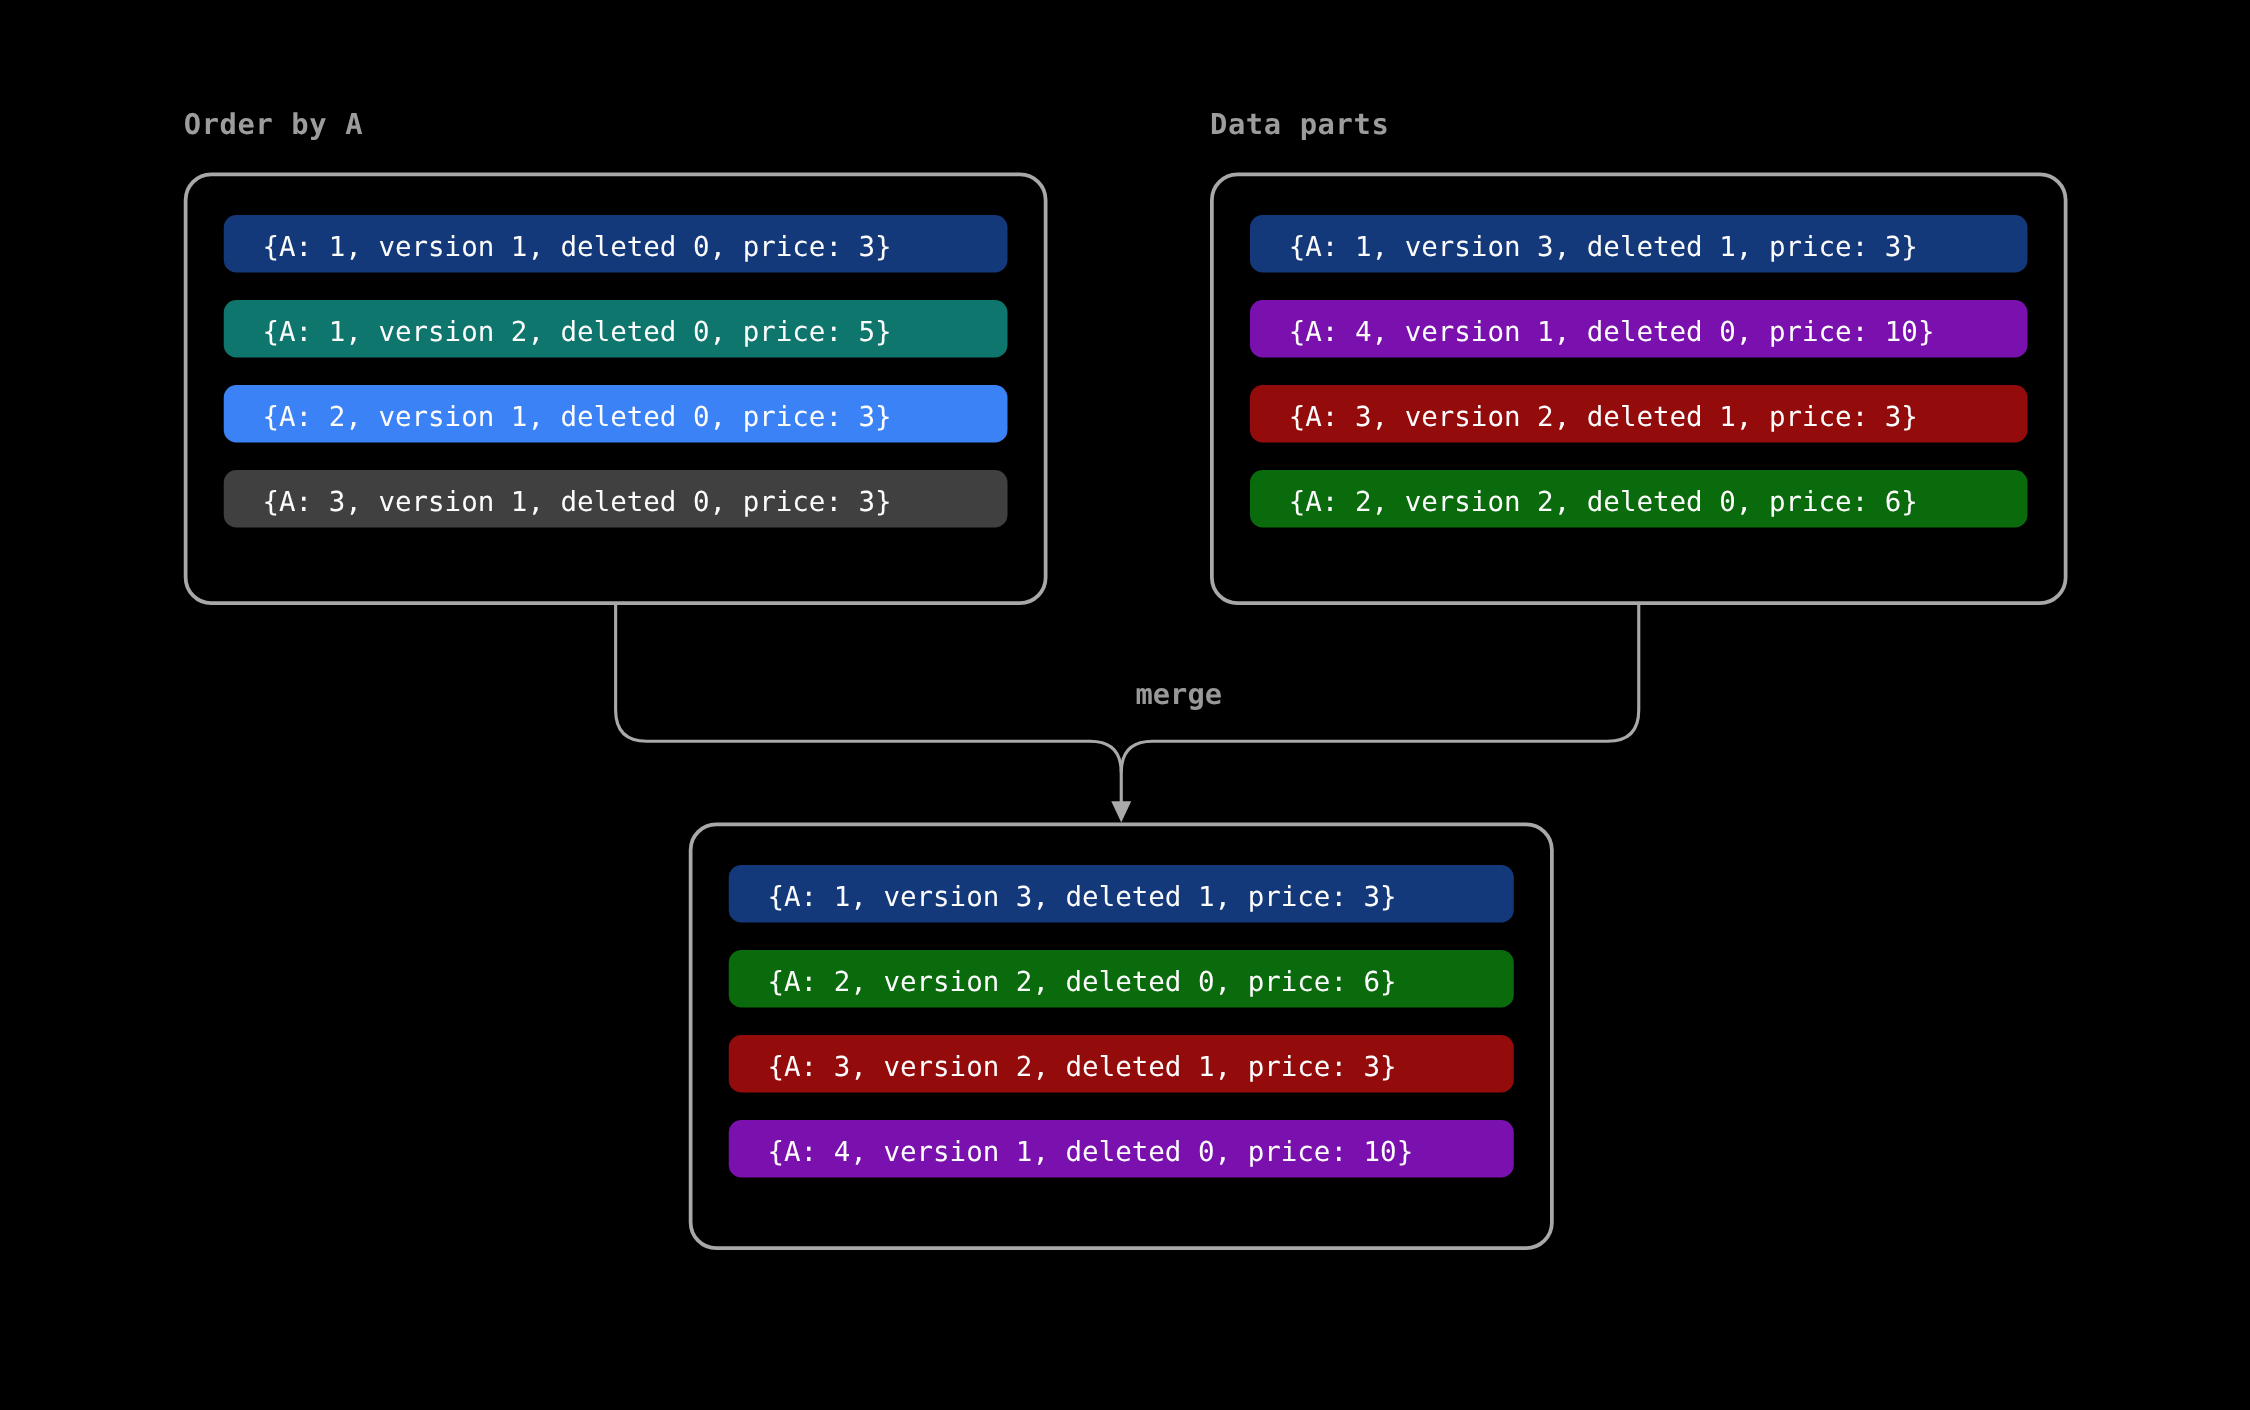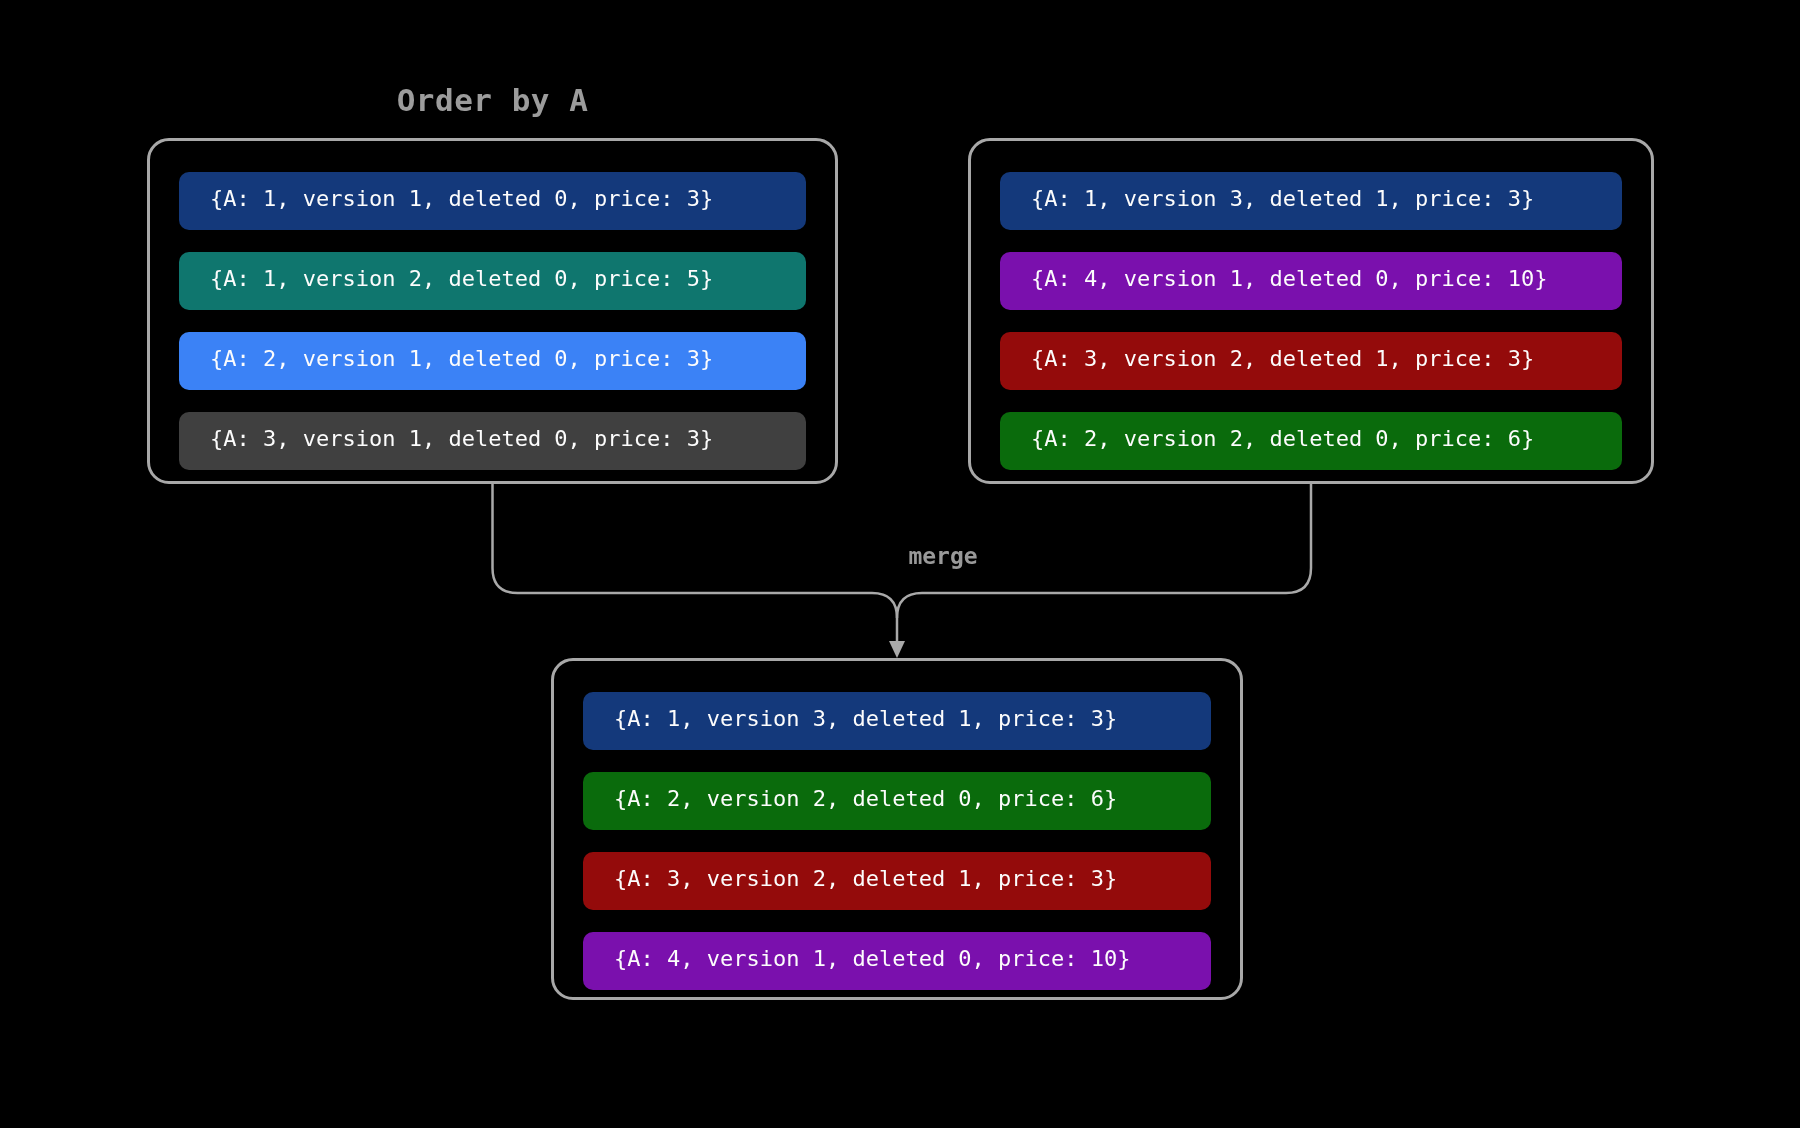--- a/index.html
+++ b/index.html
@@ -6,35 +6,34 @@
   .canvas {
     position: relative;
     width: 1800px; height: 1128px;
     background: #000;
     font-family: "DejaVu Sans Mono", "Liberation Mono", monospace;
     overflow: hidden;
   }
   .box-title {
     position: absolute;
     height: 30px; line-height: 30px;
-    text-align: center;
-    font-size: 31px; font-weight: 700;
+    font-size: 23px; font-weight: 700;
     color: #9c9c9c;
     letter-spacing: 0.5px;
   }
   .group-box {
     position: absolute;
     background: #000;
     border: 3px solid #a8a8a8;
     border-radius: 22px;
     box-sizing: border-box;
     padding: 31px 29px 0 29px;
   }
   .pill {
-    height: 58px; line-height: 54px;
+    height: 46px; line-height: 54px;
     border-radius: 10px;
     margin-bottom: 22px;
     padding-left: 31px;
     font-size: 22px;
     color: #fcfcfc;
     white-space: nowrap;
     overflow: hidden;
   }
   .connector-svg {
     position: absolute;
@@ -50,20 +49,21 @@
     color: #999999;
     margin-left: 46px;
   }
 </style>
 </head>
 <body>
 
 <div class="canvas">
 
   <div class="box-title" style="left:147px; top:85px; width:691px;">Order by A</div>
+  <div class="box-title" style="left:968px; top:85px; width:686px;">Data parts</div>
 
   <div class="group-box" style="left:147px; top:138px; width:691px; height:346px;">
     <div class="pill" style="background: rgb(20, 57, 123);">{A: 1, version 1, deleted 0, price: 3}</div>
     <div class="pill" style="background: #0f766e;">{A: 1, version 2, deleted 0, price: 5}</div>
     <div class="pill" style="background: #3b82f6;">{A: 2, version 1, deleted 0, price: 3}</div>
     <div class="pill" style="background: #404040; margin-top: 22px;">{A: 3, version 1, deleted 0, price: 3}</div>
   </div>
 
   <div class="group-box" style="left:968px; top:138px; width:686px; height:346px;">
     <div class="pill" style="background: rgb(20, 57, 123);">{A: 1, version 3, deleted 1, price: 3}</div>

